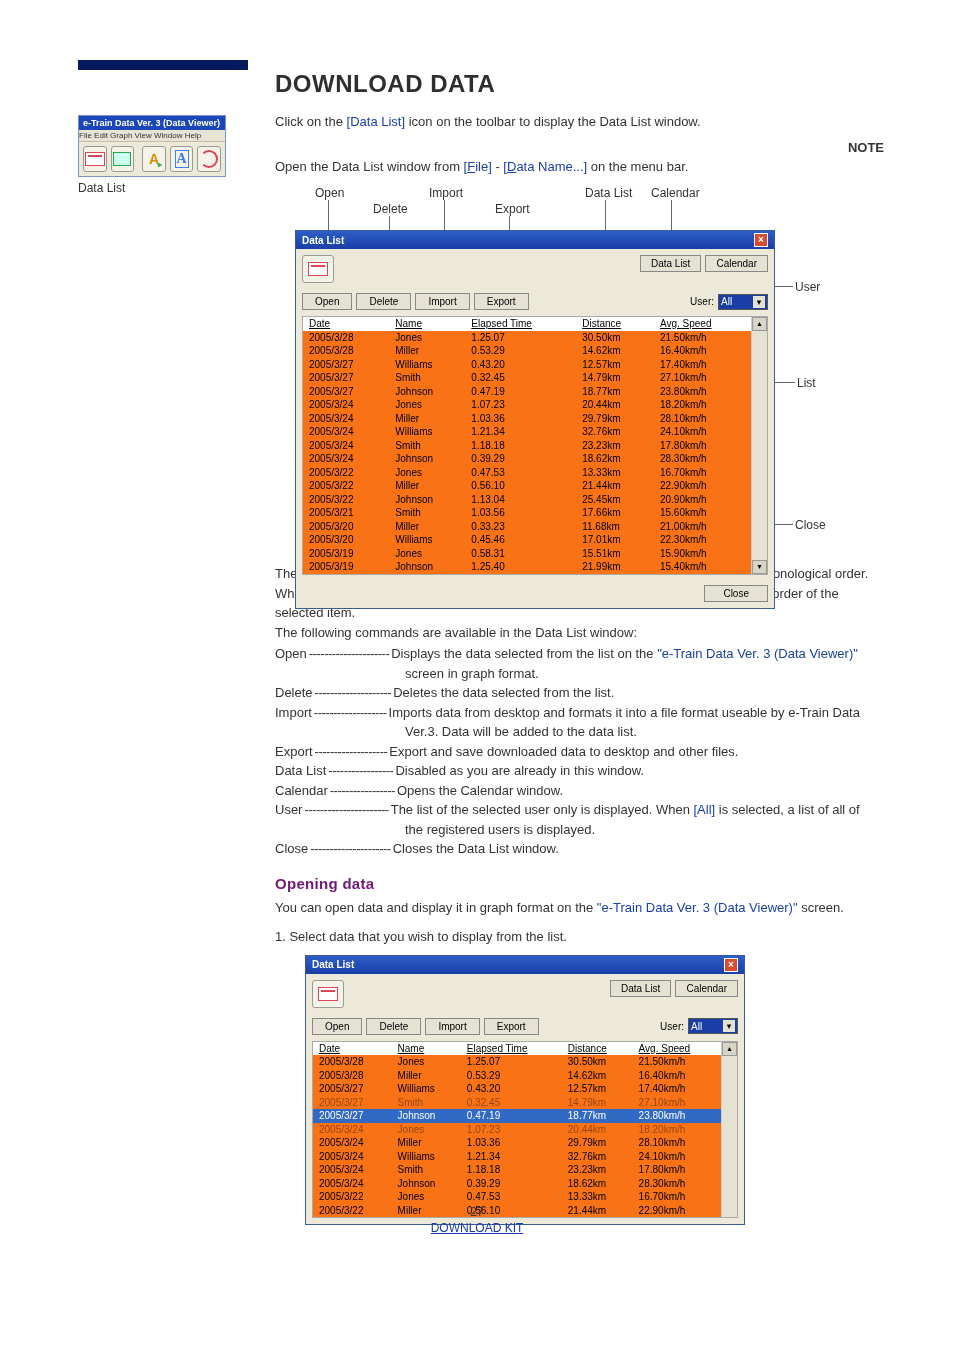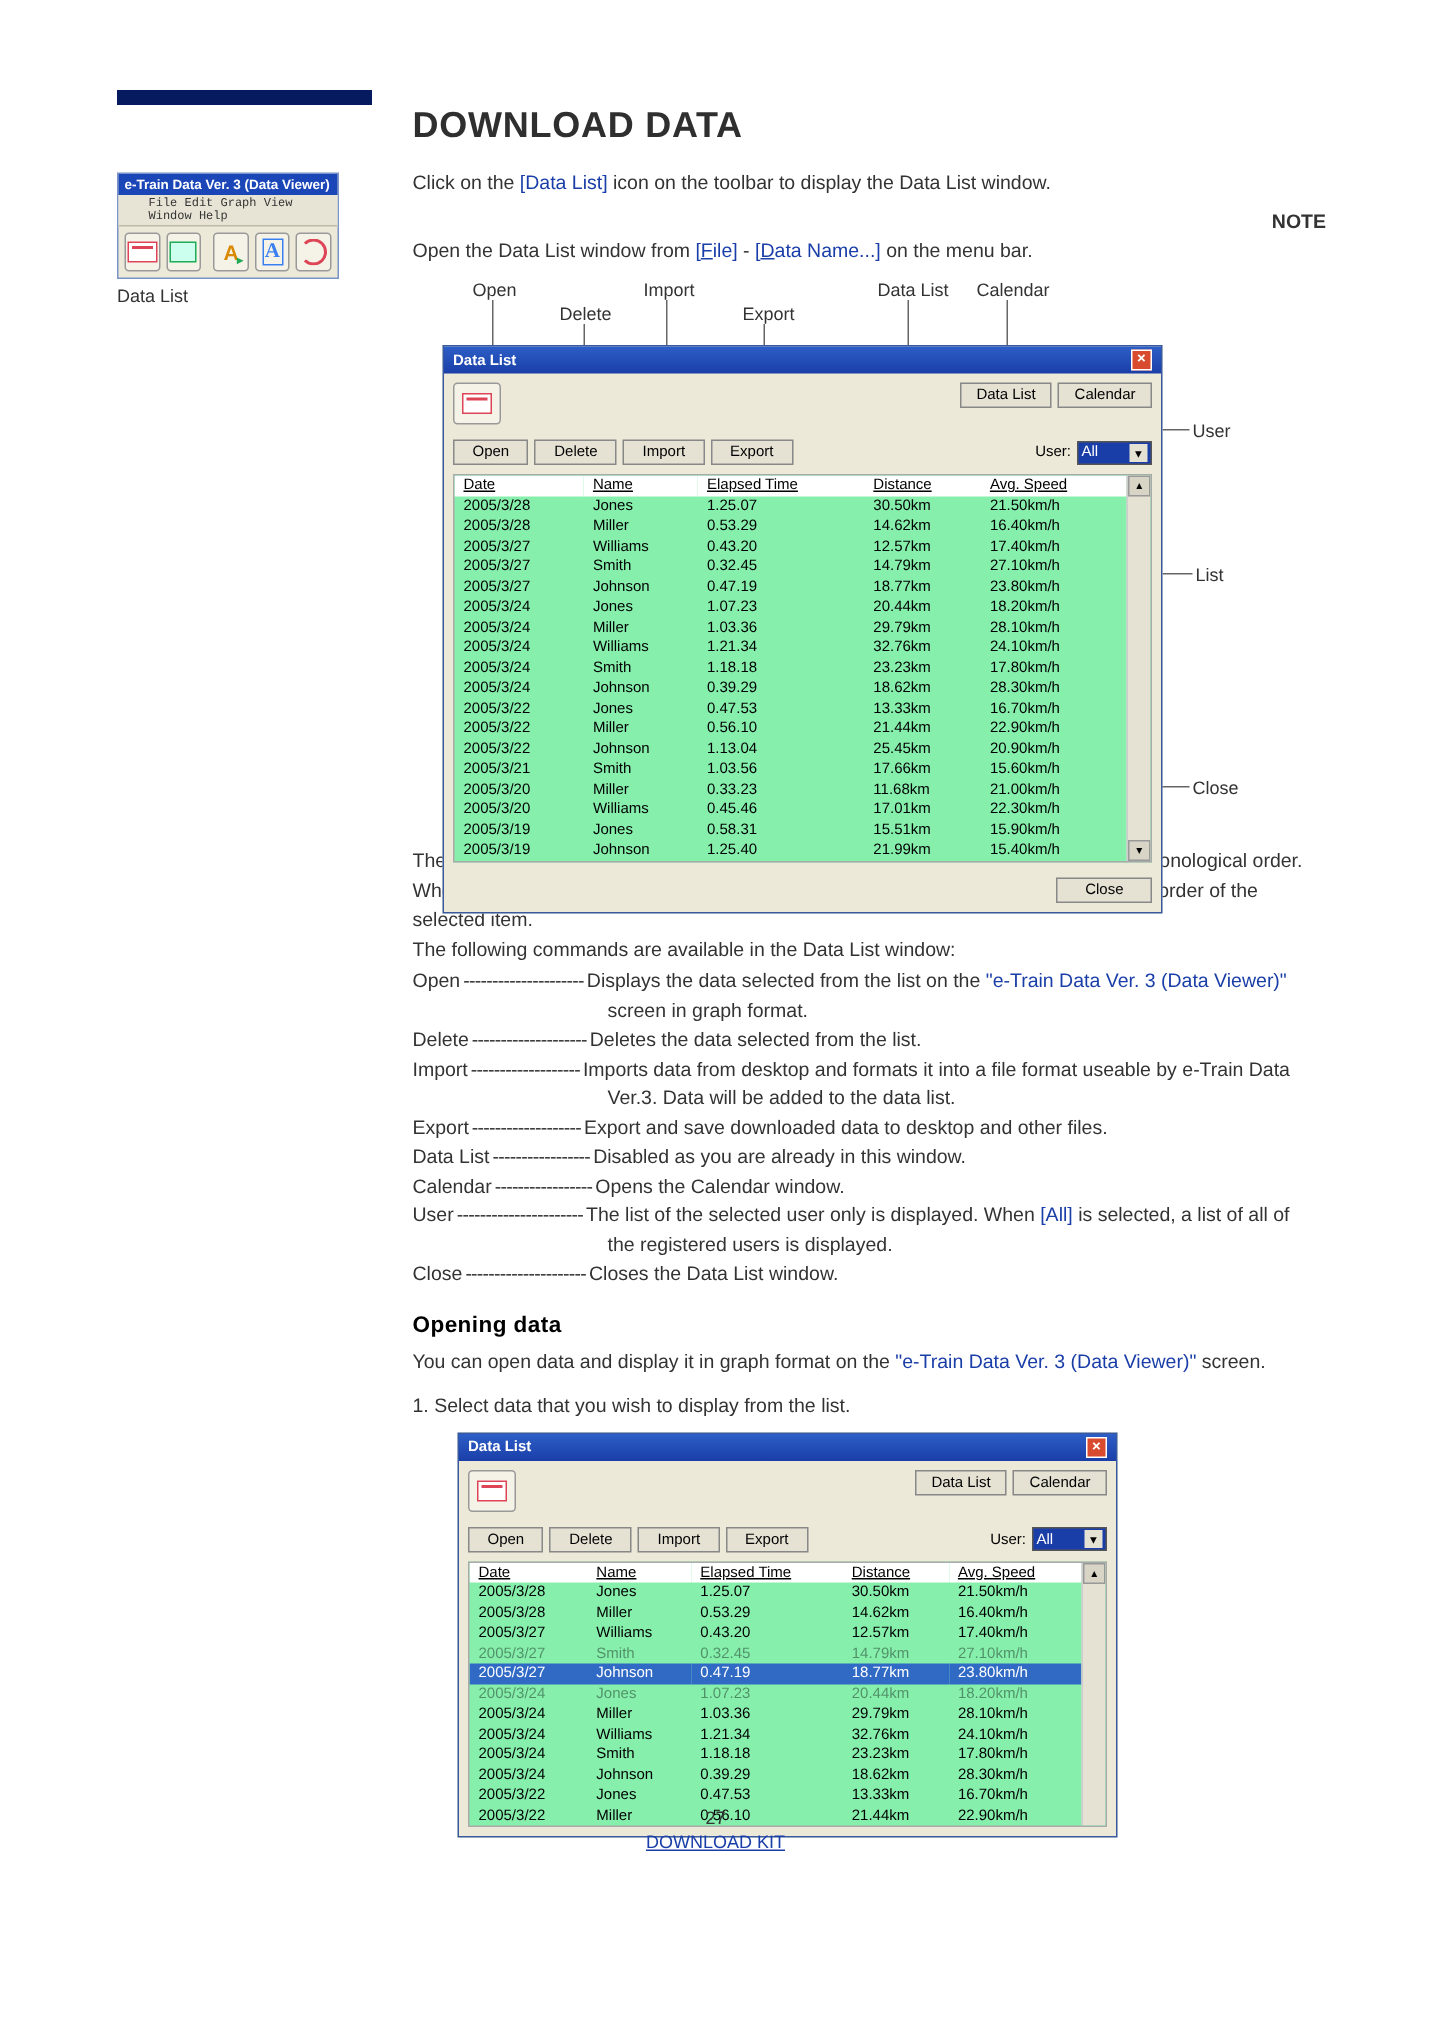--- a/index.html
+++ b/index.html
@@ -81,24 +81,23 @@
   .mini-titlebar {
     background: #1a46b8;
     color: #fff;
     font-size: 9px;
     padding: 2px 4px;
     font-weight: bold;
   }
   .mini-menubar {
     background: #e8e4d5;
     font-size: 8px;
-    padding: 1px 20px;
+    padding: 1px 0;
     color: #333;
     border-bottom: 1px solid #c0bca8;
-    font-family: Liberation Mono, monospace;
   }
   .mini-toolbar {
     display: flex;
     gap: 4px;
     padding: 4px;
     align-items: center;
     flex-wrap: nowrap;
   }
   .mini-btn {
     width: 30px;
@@ -221,21 +220,21 @@
     padding: 1px 2px;
     font-size: 10px;
     display:flex; justify-content:space-between; align-items:center;
   }
   .dl-user-select .sel-arrow {
     width: 12px; height: 12px; background: #e5e2d4; color:#000;
     text-align:center; line-height:12px; font-size:9px;
   }
   .dl-table-wrap {
     margin: 2px 6px 6px 6px;
-    background: #86efac;
+    background: #f97316;
     border: 1px solid #aaa;
     display: flex;
     max-height: 270px;
     overflow: hidden;
   }
   .dl-table {
     font-size: 10px;
     border-collapse: collapse;
     width: 100%;
   }
@@ -289,21 +288,21 @@
   .cmd-row .cmd-desc { flex: 1; }
   .cmd-cont {
     padding-left: 130px;
     font-size: 13px;
     line-height: 1.5;
   }
   h2.sub-heading {
     font-weight: 900;
     letter-spacing: 0.3px;
     font-size: 15px;
-    color: #000000;
+    color: #701a75;
     margin: 16px 0 6px 0;
   }
   
   .figure2 {
     margin: 8px 0 0 30px;
   }
   
   .clip-before, .clip-after {
     opacity: 0.4;
   }

